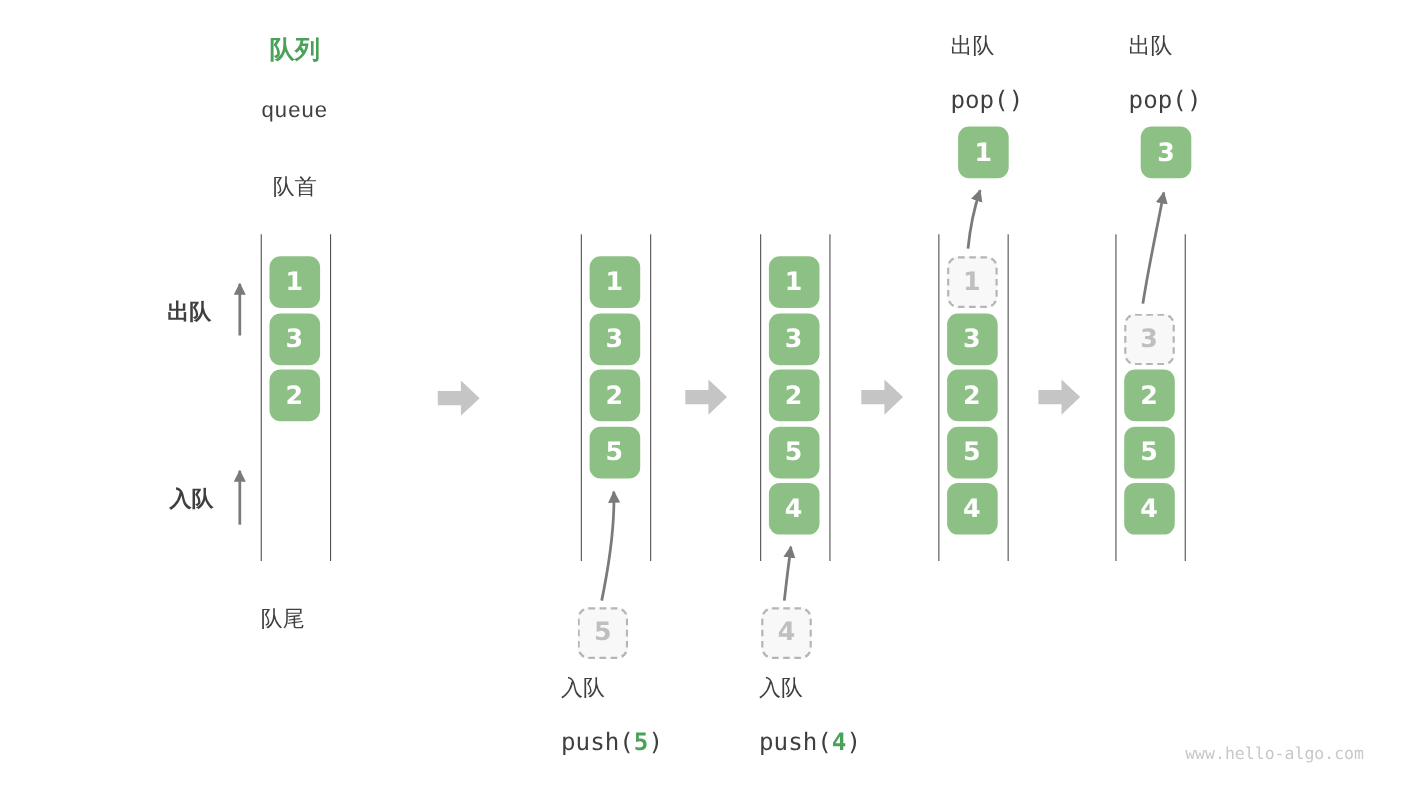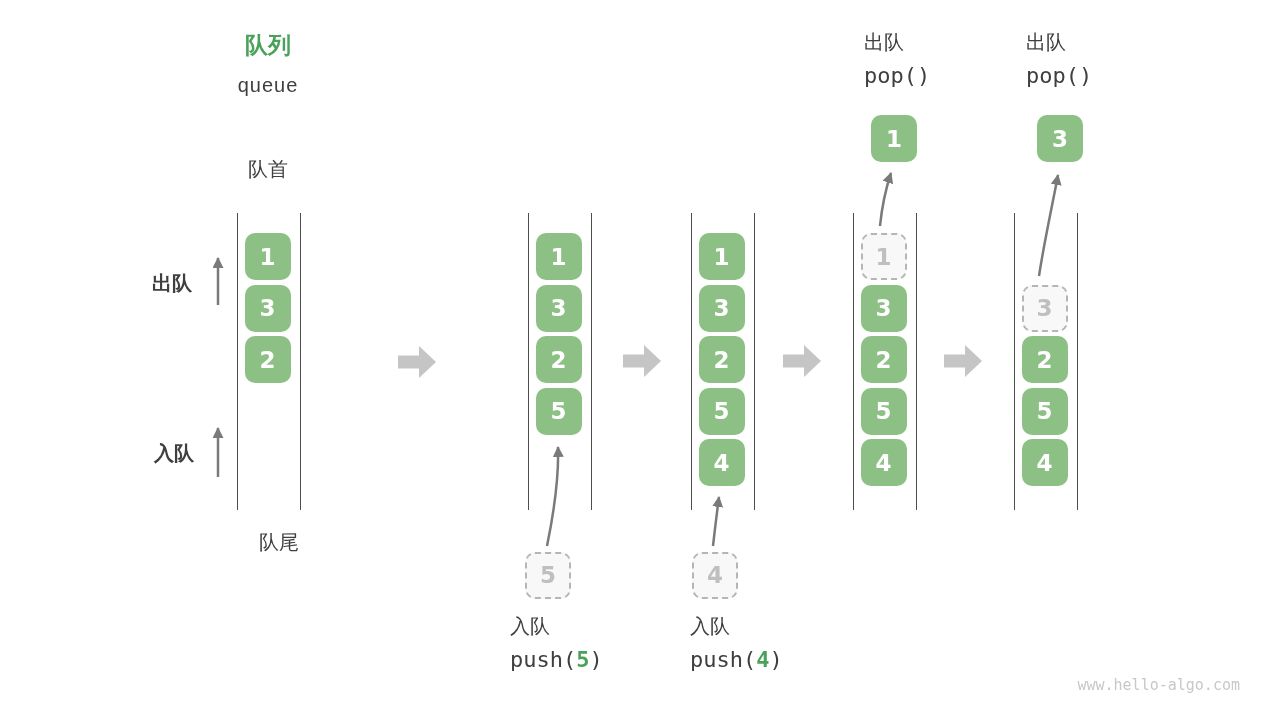--- a/index.html
+++ b/index.html
@@ -15,34 +15,34 @@
     --wm:#C8C8C8;
   }
   html,body{margin:0;padding:0;background:#fff;}
   .canvas{
     position:relative;width:1280px;height:720px;background:#fff;overflow:hidden;
     font-family:"Liberation Sans","DejaVu Sans",sans-serif;color:var(--ink);
   }
   .overlay{position:absolute;left:0;top:0;width:1280px;height:720px;pointer-events:none;}
   .title{position:absolute;left:235px;top:30px;width:66px;text-align:center;}
   .title .zh{font-size:23px;font-weight:bold;color:var(--accent);font-family:Liberation Serif, serif;}
-  .title .en{margin-top:13px;font-size:20px;letter-spacing:1px;color:var(--ink);}
+  .title .en{margin-top:28px;font-size:20px;letter-spacing:1px;color:var(--ink);}
   .tag{position:absolute;font-size:20px;font-weight:normal;color:var(--ink);}
   .side-label{position:absolute;font-size:20px;font-weight:bold;color:var(--ink);}
   .column{position:absolute;width:62px;height:297px;
     border-left:1.5px solid var(--wall);border-right:1.5px solid var(--wall);}
   .cell{position:absolute;width:46px;height:47px;border-radius:10px;
     display:flex;align-items:center;justify-content:center;
     font-family:"DejaVu Sans","Liberation Sans",sans-serif;font-size:23px;font-weight:bold;}
   .cell.solid{background:var(--green);color:#ffffff;}
   .cell.dashed{width:42px;height:43px;background:var(--dash-fill);
     border:2px dashed var(--dash-border);color:var(--muted);}
   .column .cell{left:6.5px;}
   .op{position:absolute;font-size:20px;color:var(--ink);line-height:20px;}
-  .op .code{margin-top:12px;font-family:"DejaVu Sans Mono","Liberation Mono",monospace;font-size:22px;line-height:24px;}
+  .op .code{margin-top:28px;font-family:"DejaVu Sans Mono","Liberation Mono",monospace;font-size:22px;line-height:24px;}
   .op .arg{color:var(--accent);font-weight:bold;}
   .watermark{position:absolute;right:40px;top:676px;
     font-family:"DejaVu Sans Mono","Liberation Mono",monospace;font-size:15px;color:var(--wm);}
 </style>
 </head>
 <body>
 
 <div class="canvas">
 
   <svg class="overlay" viewBox="0 0 1280 720">
@@ -67,21 +67,21 @@
       <path d="M0,11.5 L21,11.5 L21,2 L38,18 L21,34 L21,24.5 L0,24.5 Z" transform="translate(944,343)"></path>
     </g>
   </svg>
 
   <div class="title">
     <div class="zh">队列</div>
     <div class="en">queue</div>
   </div>
 
   <div class="tag" style="left:237px;top:156px;width:62px;text-align:center;">队首</div>
-  <div class="tag" style="left:237px;top:529px;width:62px;text-align:right;">队尾</div>
+  <div class="tag" style="left:237px;top:549px;width:62px;text-align:left;">队尾</div>
 
   <div class="side-label" style="left:152px;top:270px;">出队</div>
   <div class="side-label" style="left:154px;top:440px;">入队</div>
 
   <div id="columns-root">
       <div class="column" style="left: 237px; top: 213px;">
         <div class="cell solid" style="top: 20px;">1</div>
         <div class="cell solid" style="top: 71.5px;">3</div>
         <div class="cell solid" style="top: 123px;">2</div>
       </div>

